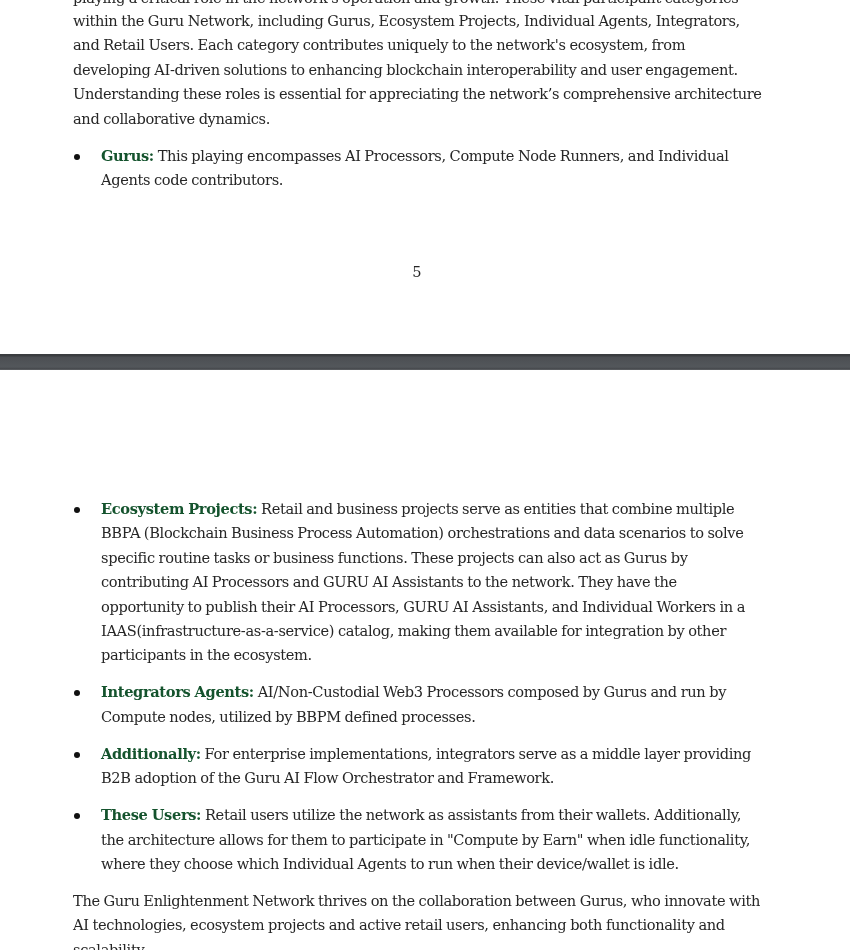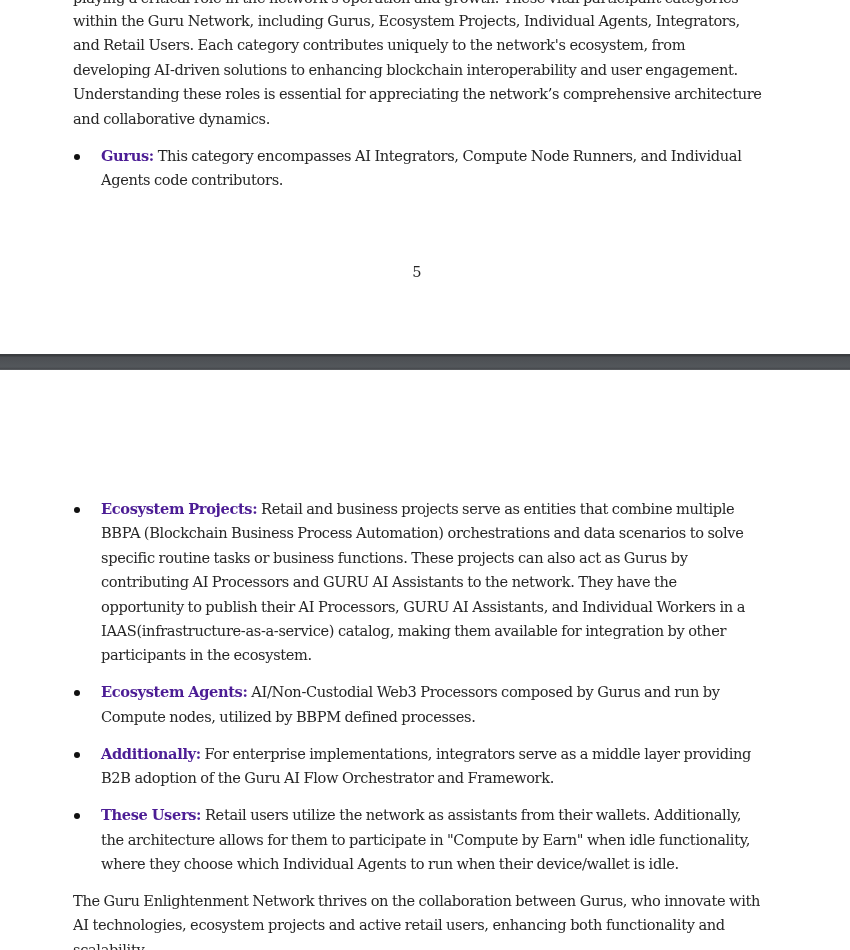--- a/index.html
+++ b/index.html
@@ -63,21 +63,21 @@
       position: absolute;
       left: 1px;
       top: 10px;
       width: 6px;
       height: 6px;
       border-radius: 50%;
       background: #111;
     }
     .term {
       font-weight: bold;
-      color: #4c1d95;
+      color: #14532d;
     }
     .clipped-line {
       position: absolute;
       left: 73px;
       top: -14px;
       width: 690px;
       font-size: 14.6px;
       line-height: 24.4px;
       letter-spacing: -0.35px;
       word-spacing: -0.5px;
@@ -99,40 +99,40 @@
 
 <div class="page page-top">
   <div class="clipped-line">playing a critical role in the network's operation and growth. These vital participant categories</div>
 
   <div class="text-block" style="top: 9px;">
     <p class="para">within the Guru Network, including Gurus, Ecosystem Projects, Individual Agents, Integrators, and Retail Users. Each category contributes uniquely to the network's ecosystem, from developing AI-driven solutions to enhancing blockchain interoperability and user engagement. Understanding these roles is essential for appreciating the network’s comprehensive architecture and collaborative dynamics.</p>
 
     <ul class="bullet-list" style="margin-top: 13px;">
       <li class="bullet-item">
         <span class="bullet-dot"></span>
-        <span class="term">Gurus:</span><span> This category encompasses AI Integrators, Compute Node Runners, and Individual Agents code contributors.</span>
+        <span class="term">Gurus:</span><span> This playing encompasses AI Processors, Compute Node Runners, and Individual Agents code contributors.</span>
       </li>
     </ul>
   </div>
 
   <div class="page-number">5</div>
 </div>
 
 <div class="page-separator"></div>
 
 <div class="page page-bottom">
   <div class="text-block" style="top: 90px; margin-top: 37px;">
     <ul class="bullet-list">
       <li class="bullet-item">
         <span class="bullet-dot"></span>
         <span class="term">Ecosystem Projects:</span><span> Retail and business projects serve as entities that combine multiple BBPA (Blockchain Business Process Automation) orchestrations and data scenarios to solve specific routine tasks or business functions. These projects can also act as Gurus by contributing AI Processors and GURU AI Assistants to the network. They have the opportunity to publish their AI Processors, GURU AI Assistants, and Individual Workers in a IAAS(infrastructure-as-a-service) catalog, making them available for integration by other participants in the ecosystem.</span>
       </li>
       <li class="bullet-item">
         <span class="bullet-dot"></span>
-        <span class="term">Ecosystem Agents:</span><span> AI/Non-Custodial Web3 Processors composed by Gurus and run by Compute nodes, utilized by BBPM defined processes.</span>
+        <span class="term">Integrators Agents:</span><span> AI/Non-Custodial Web3 Processors composed by Gurus and run by Compute nodes, utilized by BBPM defined processes.</span>
       </li>
       <li class="bullet-item">
         <span class="bullet-dot"></span>
         <span class="term">Additionally:</span><span> For enterprise implementations, integrators serve as a middle layer providing B2B adoption of the Guru AI Flow Orchestrator and Framework.</span>
       </li>
       <li class="bullet-item">
         <span class="bullet-dot"></span>
         <span class="term">These Users:</span><span> Retail users utilize the network as assistants from their wallets. Additionally, the architecture allows for them to participate in "Compute by Earn" when idle functionality, where they choose which Individual Agents to run when their device/wallet is idle.</span>
       </li>
     </ul>

